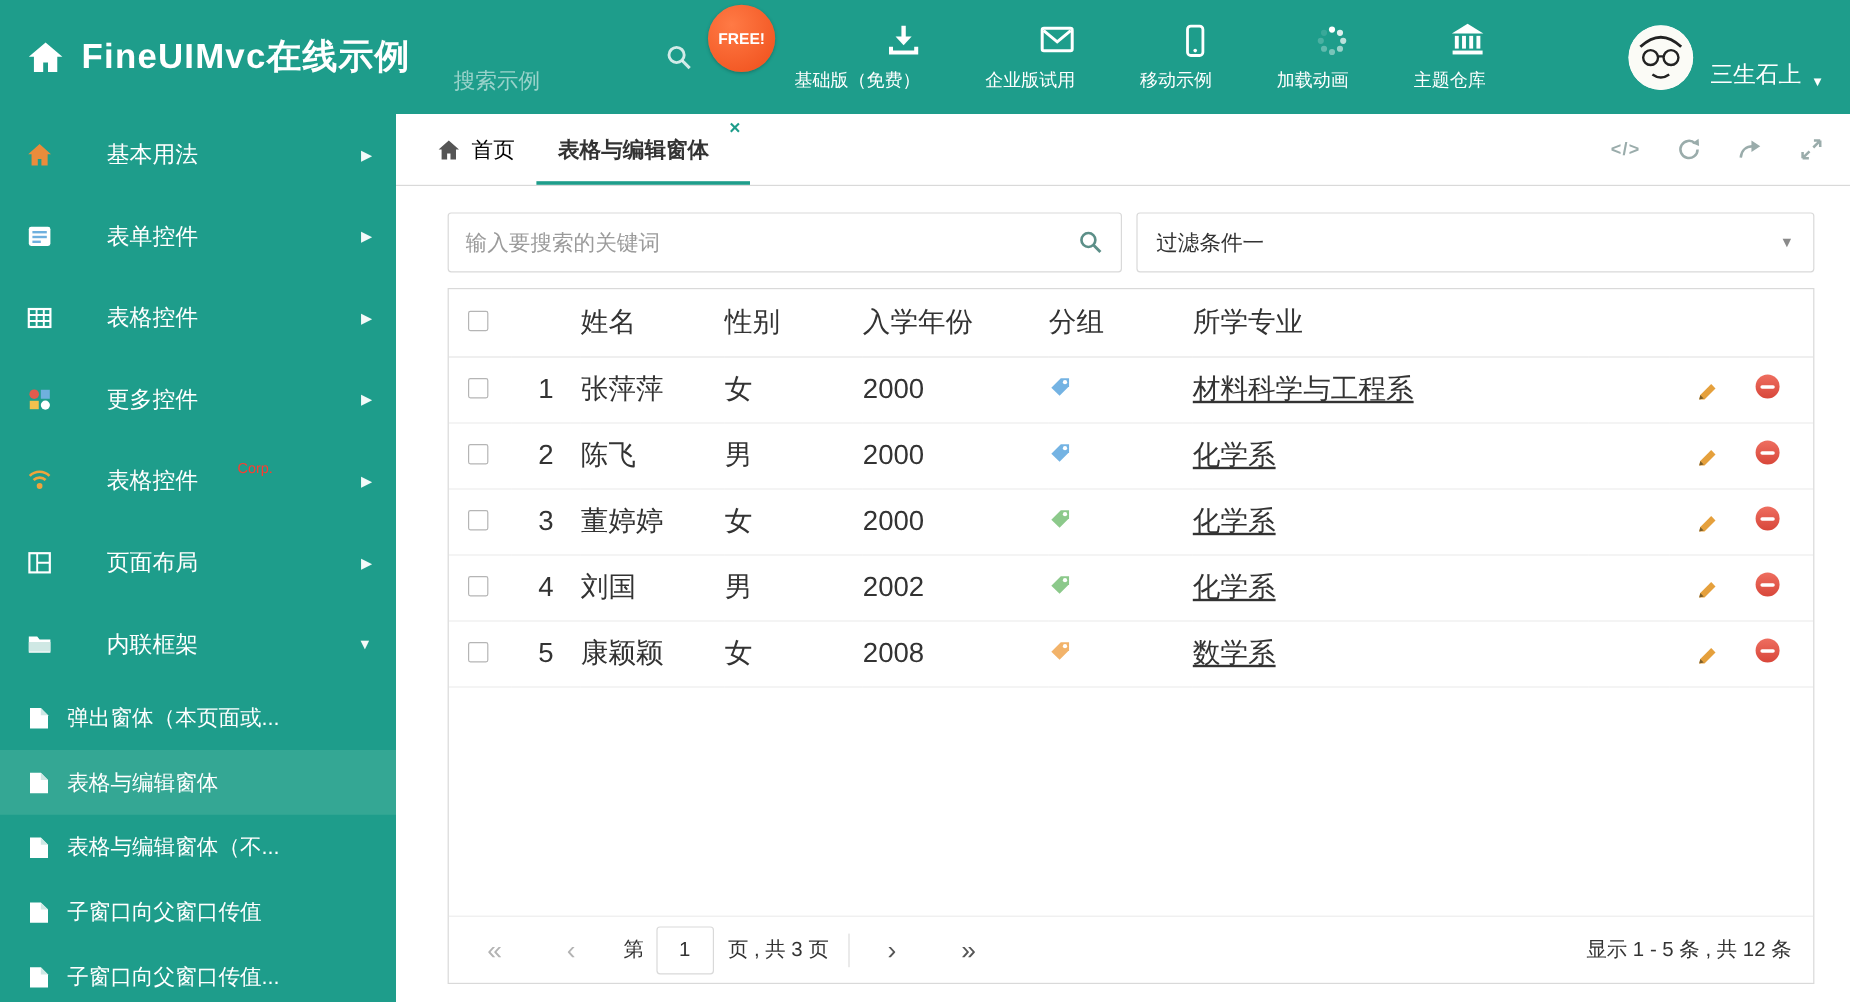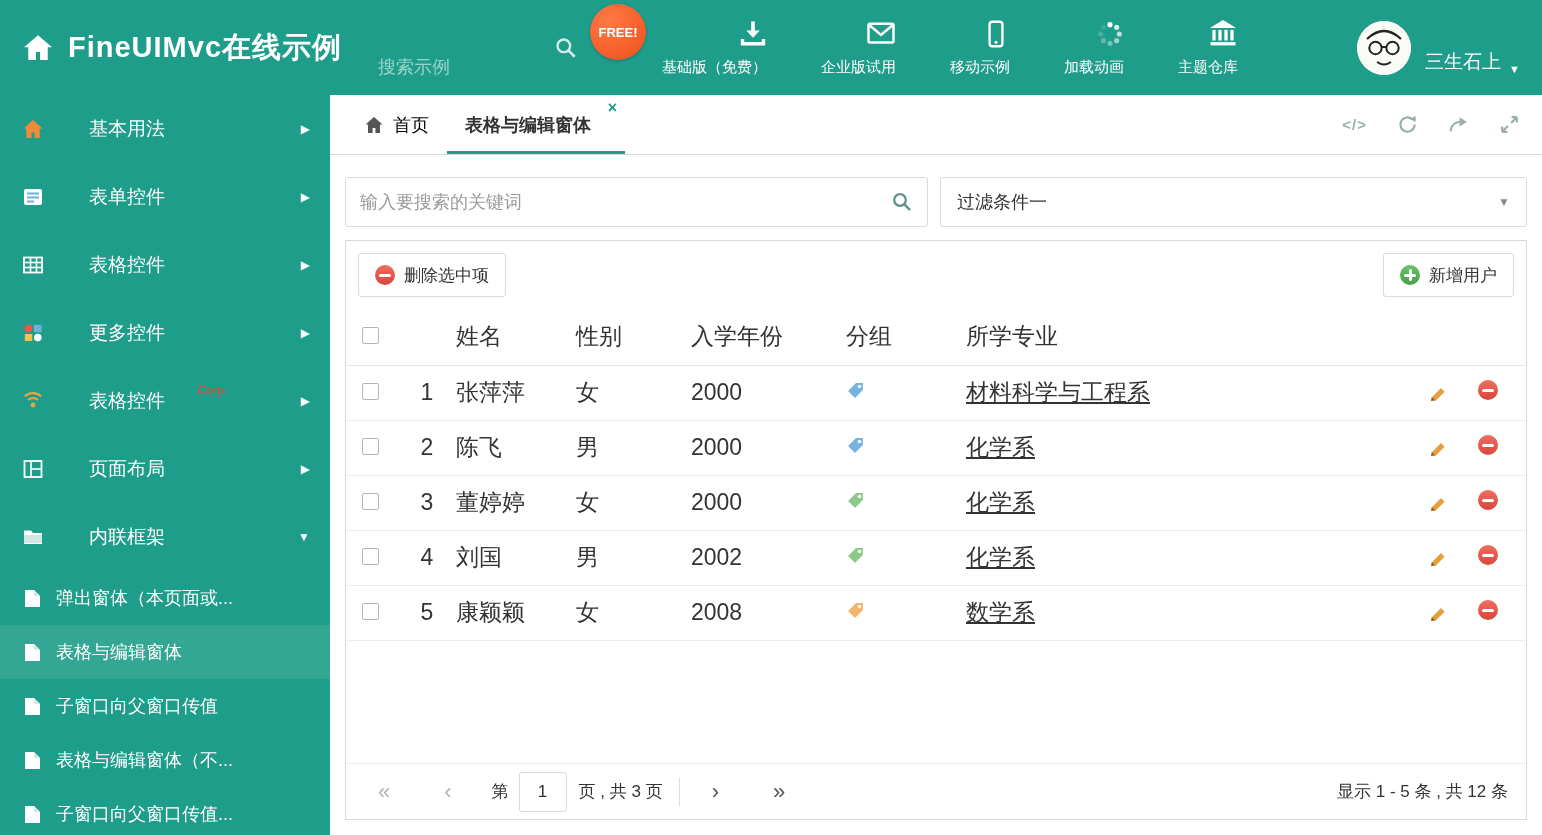--- a/index.html
+++ b/index.html
@@ -44,21 +44,21 @@
   .tab { display:flex; align-items:center; gap:9px; padding:0 18px; font-size:18px; color:#000000; position:relative; cursor:pointer; }
   .tab .thico { width:20px; height:20px; display:inline-flex; }
   .tab.active { font-weight:bold; color:#333; padding-right:34px; }
   .tab.active::after { content:""; position:absolute; left:0; right:0; bottom:0; height:3px; background:#1e9d8b; }
   .tab-close { position:absolute; top:5px; right:8px; color:#1e9d8b; font-size:16px; font-weight:bold; line-height:1; cursor:pointer; }
   .tab-tools { margin-left:auto; display:flex; align-items:center; gap:30px; padding-right:22px; color:#9aacab; }
   .tool { cursor:pointer; display:inline-flex; align-items:center; }
   .tool.code { font-size:15px; font-weight:bold; letter-spacing:1px; }
   .tool svg { width:21px; height:21px; }
 
-  .content { flex:1; padding:22px 15px 15px 15px; display:flex; flex-direction:column; overflow:hidden; }
+  .content { flex:1; padding:22px 30px 15px 15px; display:flex; flex-direction:column; overflow:hidden;margin-left:28px; }
   .filter-row { display:flex; gap:12px; flex-shrink:0; }
   .search-box { flex:1; height:50px; border:1px solid #d9d9d9; border-radius:3px; display:flex; align-items:center; padding:0 14px; background:#fff; }
   .search-box input { flex:1; border:none; outline:none; font-size:18px; color:#333; font-family:"Liberation Sans",sans-serif; }
   .search-box input::placeholder { color:#9b9b9b; }
   .search-box .mag { width:22px; height:22px; color:#5c8f88; }
   .dropdown { flex:1; height:50px; border:1px solid #d9d9d9; border-radius:3px; display:flex; align-items:center; justify-content:space-between; padding:0 16px; font-size:18px; color:#333; background:#fff; cursor:pointer; }
   .dropdown .caret { color:#8a8a8a; font-size:12px; }
 
   .grid-panel { margin-top:13px; border:1px solid #d9d9d9; flex:1; display:flex; flex-direction:column; overflow:hidden; }
   .panel-toolbar { padding:12px; display:flex; justify-content:space-between; flex-shrink:0; }
@@ -292,30 +292,30 @@
         </span>
         <span>表格与编辑窗体</span>
       </div>
       <div class="sub-item">
         <span class="fico">
           <svg viewBox="0 0 17 19">
               <path d="M1 1h9l6 6v11H1z" fill="#fff"></path>
               <path d="M10 1v6h6z" fill="#cfe8e4"></path>
             </svg>
         </span>
-        <span>子窗口向父窗口传值</span>
+        <span>表格与编辑窗体（不...</span>
       </div>
       <div class="sub-item">
         <span class="fico">
           <svg viewBox="0 0 17 19">
               <path d="M1 1h9l6 6v11H1z" fill="#fff"></path>
               <path d="M10 1v6h6z" fill="#cfe8e4"></path>
             </svg>
         </span>
-        <span>表格与编辑窗体（不...</span>
+        <span>子窗口向父窗口传值</span>
       </div>
       <div class="sub-item">
         <span class="fico">
           <svg viewBox="0 0 17 19">
               <path d="M1 1h9l6 6v11H1z" fill="#fff"></path>
               <path d="M10 1v6h6z" fill="#cfe8e4"></path>
             </svg>
         </span>
         <span>子窗口向父窗口传值...</span>
       </div>
@@ -368,30 +368,20 @@
                 </svg>
             </span>
           </div>
           <div class="dropdown">
             <span>过滤条件一</span>
             <span class="caret">▼</span>
           </div>
         </div>
 
         <div class="grid-panel">
-          <div class="panel-toolbar">
-            <button class="btn">
-              <span class="circle-ico circle-red"></span>
-              <span>删除选中项</span>
-            </button>
-            <button class="btn">
-              <span class="circle-ico circle-green"></span>
-              <span>新增用户</span>
-            </button>
-          </div>
 
           <table class="grid">
             <colgroup>
               <col style="width:52px">
                 <col style="width:58px">
                 <col style="width:120px">
                 <col style="width:115px">
                 <col style="width:155px">
                 <col style="width:120px">
                 <col style="width:330px">

